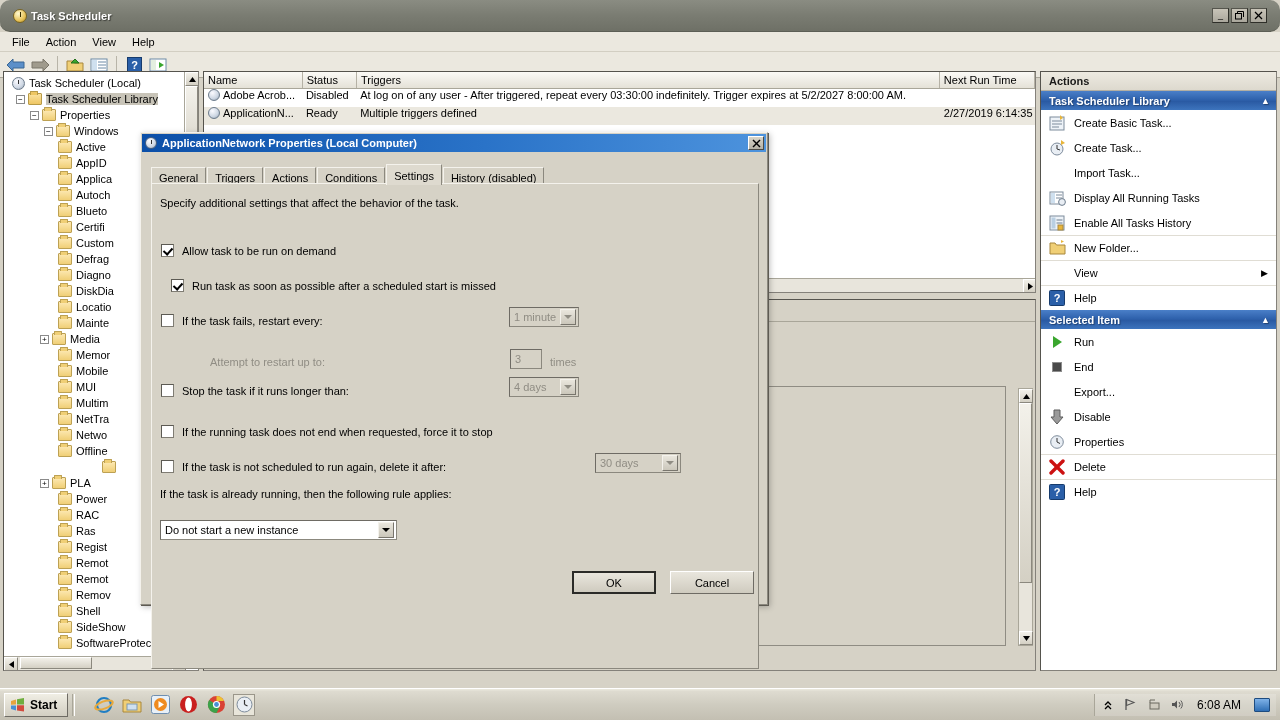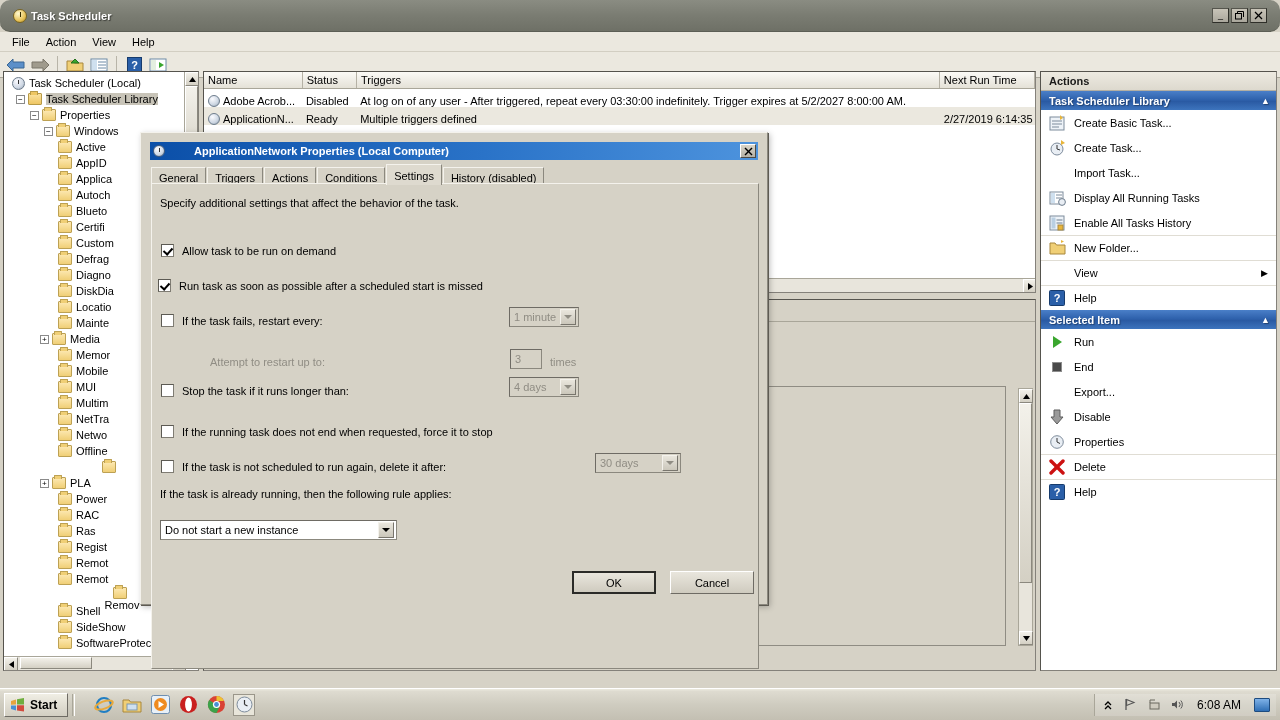--- a/index.html
+++ b/index.html
@@ -122,21 +122,21 @@
   .listbox {
     position:absolute;left:0;top:0;width:833px;height:222px;
     background:#fff;border:1px solid #84817a;border-top-color:#55534d;border-left-color:#55534d;
     overflow:hidden;
   }
   .lhead { height:17px; display:flex; background:#ebe8df; border-bottom:1px solid #a9a699; }
   .lhead .hc {
     border-right:1px solid #b5b1a5; padding:2px 4px; font-size:11px; color:#000;
     background:linear-gradient(to bottom,#fbfaf6,#e4e1d7); overflow:hidden; white-space:nowrap;
   }
-  .lrow { height:18px; display:flex; align-items:flex-end; font-size:11px; }
+  .lrow { height:18px; display:flex; align-items:flex-start; font-size:11px; }
   .lrow.alt { background:#ebe8df; }
   .lrow .cell { padding:0 4px; overflow:hidden; white-space:nowrap; }
   .rowicon {
     width:12px;height:12px;border-radius:50%;margin:0 3px 0 4px;flex:none;
     background:radial-gradient(circle at 35% 30%,#fbfbff,#ccd6e2 60%,#8a97a8);
     border:1px solid #6d7c8c;
   }
   .list-hscroll { position:absolute;left:0;bottom:0;width:833px;height:14px;background:#e8e5dc;border-top:1px solid #a9a699; }
 
   .detailbox {
@@ -178,23 +178,22 @@
 
   
   .dialog {
     position:absolute; left:140px; top:132px; width:628px; height:473px;
     background:#d6d2c6;
     border:1px solid #8b887e;
     border-top-color:#f4f2ec; border-left-color:#f4f2ec;
     box-shadow: 1px 1px 0 #5e5b53, 2px 2px 6px rgba(0,0,0,.25);
   }
   .dlg-title {
-    height:18px; margin:9px; display:flex; align-items:center; padding:0 2px 0 3px;
+    height:18px; margin:1px; display:flex; align-items:center; padding:0 2px 0 3px;
     background:linear-gradient(to right,#0b4fa8 0%,#2a73c8 55%,#4d93dd 100%);
-    gap:24px;
   }
   .dlg-title .dt-icon{
     width:12px;height:12px;border-radius:50%;margin-right:5px;
     background:radial-gradient(circle at 35% 30%,#fbfbff,#cfd8e4 60%,#8e9bab);
     border:1px solid #486080; position:relative; flex:none;
   }
   .dlg-title .dt-icon::after{content:"";position:absolute;left:5px;top:2px;width:1px;height:4px;background:#333;}
   .dlg-title .dt-text { color:#fff;font-weight:bold;font-size:11px;flex:1; }
   .dlg-close {
     width:16px;height:14px;background:linear-gradient(to bottom,#d8d4c8,#b5b1a5);
@@ -531,21 +530,21 @@
             <div class="tnode" style="padding-left: 50px;">
               <div class="tspace" style="width: 0px;"></div>
               <div class="ticon-folder"></div>
               <span class="tlabel">Remot</span>
             </div>
             <div class="tnode" style="padding-left: 50px;">
               <div class="tspace" style="width: 0px;"></div>
               <div class="ticon-folder"></div>
               <span class="tlabel">Remot</span>
             </div>
-            <div class="tnode" style="padding-left: 50px; flex-direction: column;">
+            <div class="tnode" style="padding-left: 50px;">
               <div class="tspace" style="width: 0px;"></div>
               <div class="ticon-folder"></div>
               <span class="tlabel">Remov</span>
             </div>
             <div class="tnode" style="padding-left: 50px;">
               <div class="tspace" style="width: 0px;"></div>
               <div class="ticon-folder"></div>
               <span class="tlabel">Shell</span>
             </div>
             <div class="tnode" style="padding-left: 50px;">
@@ -811,21 +810,21 @@
 
     <div class="tabpanel">
       <div class="tp-inner">
         <div class="tp-desc">Specify additional settings that affect the behavior of the task.</div>
 
         <div class="srow" style="left:9px; top:60px;">
           <span class="cb checked"></span>
           <span>Allow task to be run on demand</span>
         </div>
 
-        <div class="srow" style="left:6px; top:95px;">
+        <div class="srow" style="left:19px; top:95px;">
           <span class="cb checked"></span>
           <span>Run task as soon as possible after a scheduled start is missed</span>
         </div>
 
         <div class="srow" style="left:9px; top:130px;">
           <span class="cb"></span>
           <span>If the task fails, restart every:</span>
         </div>
         <div class="combo" style="left:357px; top:123px; width:70px;">
           <span class="cval">1 minute</span>

